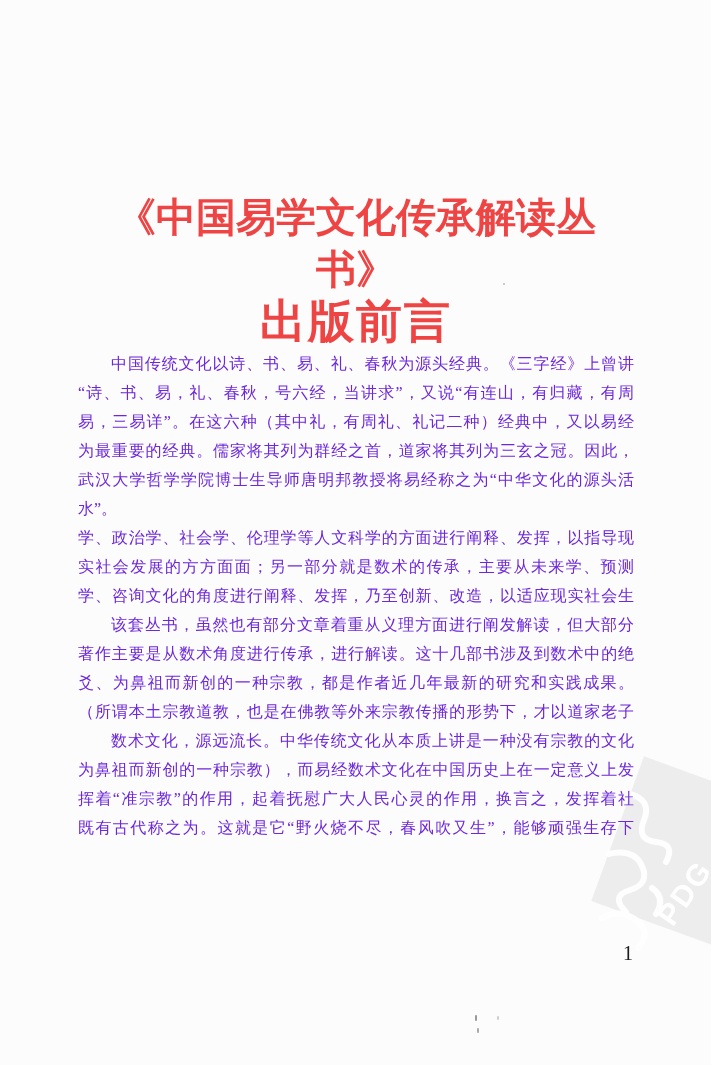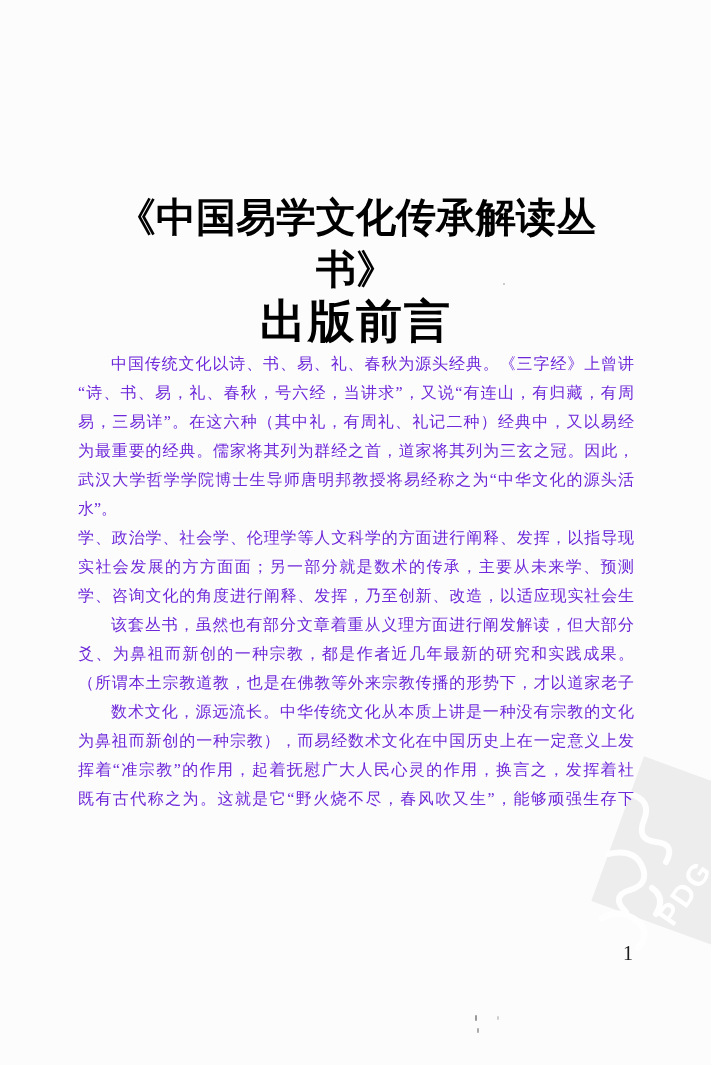--- a/index.html
+++ b/index.html
@@ -9,21 +9,21 @@
     font-family:"Liberation Serif","DejaVu Serif",serif;
   }
   .page{
     position:relative;width:711px;height:1065px;
     background:#fcfcfc;overflow:hidden;color:#1a1a1a;
   }
   
   .title{
     position:absolute;left:78px;top:192px;width:556px;margin:0;
     text-align:center;font-weight:700;font-size:40px;line-height:52px;
-    color:#000000;letter-spacing:0;
+    color:#ef4444;letter-spacing:0;
   }
   .title .t2{font-size:46px;letter-spacing:2px;}
   
   .body-text{
     position:absolute;left:78px;top:349px;width:556px;
     font-size:16px;color:#6d28d9;
   }
   .line{
     width:556px;height:29px;line-height:29px;box-sizing:border-box;
     text-align:justify;text-align-last:justify;
@@ -89,20 +89,21 @@
     </div>
 
     <div class="para">
       <div class="line">学、政治学、社会学、伦理学等人文科学的方面进行阐释、发挥，以指导现</div>
       <div class="line">实社会发展的方方面面；另一部分就是数术的传承，主要从未来学、预测</div>
       <div class="line">学、咨询文化的角度进行阐释、发挥，乃至创新、改造，以适应现实社会生</div>
     </div>
 
     <div class="para">
       <div class="line indent">该套丛书，虽然也有部分文章着重从义理方面进行阐发解读，但大部分</div>
+      <div class="line">著作主要是从数术角度进行传承，进行解读。这十几部书涉及到数术中的绝</div>
       <div class="line">爻、为鼻祖而新创的一种宗教，都是作者近几年最新的研究和实践成果。</div>
     </div>
 
     <div class="para">
       <div class="line">（所谓本土宗教道教，也是在佛教等外来宗教传播的形势下，才以道家老子</div>
       <div class="line indent">数术文化，源远流长。中华传统文化从本质上讲是一种没有宗教的文化</div>
       <div class="line">为鼻祖而新创的一种宗教），而易经数术文化在中国历史上在一定意义上发</div>
       <div class="line">挥着“准宗教”的作用，起着抚慰广大人民心灵的作用，换言之，发挥着社</div>
       <div class="line">既有古代称之为。这就是它“野火烧不尽，春风吹又生”，能够顽强生存下</div>
     </div>

